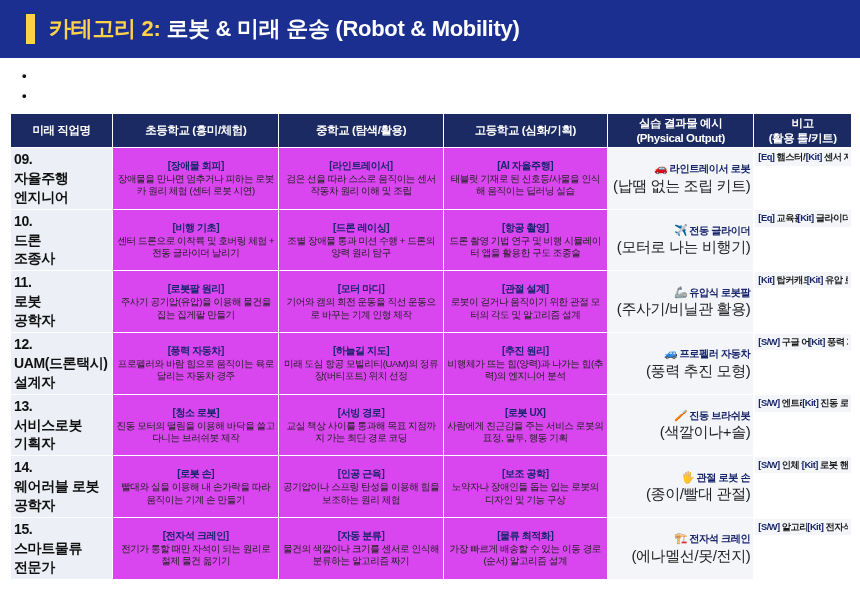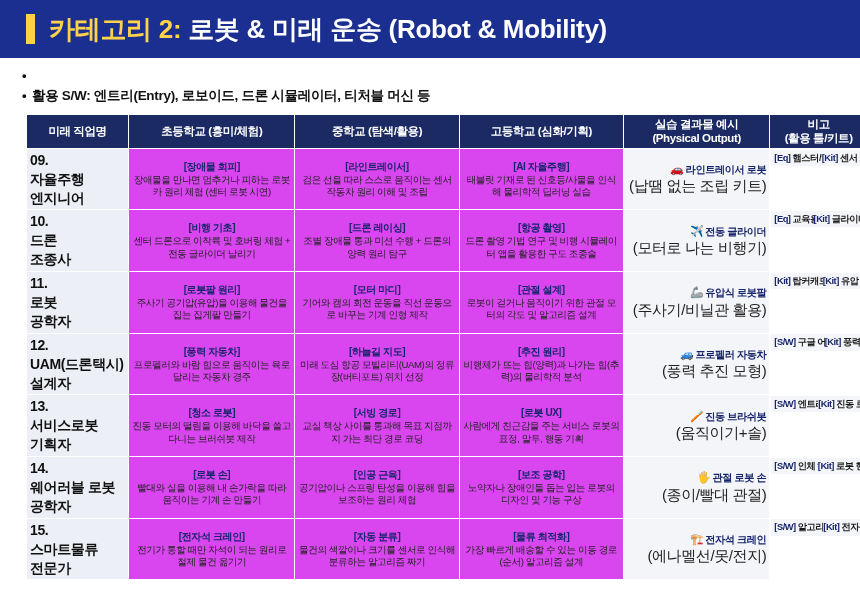--- a/index.html
+++ b/index.html
@@ -32,21 +32,21 @@
   }
   .banner-bar {
     width: 9px;
     height: 30px;
     background: #ffd24a;
     margin-right: 14px;
     flex: none;
   }
   .banner-title {
     color: #ffffff;
-    font-size: 26px;
+    font-size: 22px;
     font-weight: bold;
     letter-spacing: -0.3px;
     white-space: nowrap;
   }
   .banner-title .cat {
     color: #ffd24a;
   }
   
   .notes {
     padding: 8px 0 6px 22px;
@@ -62,21 +62,20 @@
   }
   .note-dot {
     width: 10px;
     flex: none;
     font-size: 13px;
     line-height: 1.5;
   }
   
   .tbl-wrap {
     padding: 2px 8px 0 10px;
-    margin-left: 16px;
   }
   table.matrix {
     border-collapse: collapse;
     width: 842px;
     table-layout: fixed;
   }
   table.matrix th, table.matrix td {
     border: 1px solid #ffffff;
     vertical-align: middle;
     padding: 2px 3px;
@@ -180,21 +179,20 @@
       <span class="cat">카테고리 2:</span><span> 로봇 &amp; 미래 운송 (Robot &amp; Mobility)</span>
     </div>
   </div>
 
   <div class="notes">
     <div class="note">
       <span class="note-dot">•</span>
     </div>
     <div class="note">
       <span class="note-dot">•</span>
-      <span>활용 S/W: 엔트리(Entry), 로보이드, 드론 시뮬레이터, 티처블 머신 등</span>
     </div>
   </div>
 
   <div class="tbl-wrap">
     <table class="matrix">
       <thead>
         <tr>
           <th class="col-job">
             <span>미래 직업명</span>
           </th>
@@ -228,21 +226,21 @@
           <td class="cell">
             <span class="sub-title">[장애물 회피]</span>
             <span class="sub-desc">장애물을 만나면 멈추거나 피하는 로봇카 원리 체험 (센터 로봇 시연)</span>
           </td>
           <td class="cell">
             <span class="sub-title">[라인트레이서]</span>
             <span class="sub-desc">검은 선을 따라 스스로 움직이는 센서 작동차 원리 이해 및 조립</span>
           </td>
           <td class="cell">
             <span class="sub-title">[AI 자율주행]</span>
-            <span class="sub-desc">태블릿 기재로 된 신호등/사물을 인식해 물리학적 딥러닝 실습</span>
+            <span class="sub-desc">태블릿 기재로 된 신호등/사물을 인식해 움직이는 딥러닝 실습</span>
           </td>
           <td class="out">
             <span class="out-main"><span class="emo">🚗</span><span>라인트레이서 로봇</span></span>
             <span class="out-sub">(납땜 없는 조립 키트)</span>
           </td>
           <td class="note">
             <span class="tagline"><span class="tag">[Eq]</span><span> 햄스터/알티노</span></span>
             <span class="tagline"><span class="tag">[Kit]</span><span> 센서 자동차</span></span>
           </td>
         </tr>
@@ -312,21 +310,21 @@
           <td class="cell">
             <span class="sub-title">[풍력 자동차]</span>
             <span class="sub-desc">프로펠러와 바람 힘으로 움직이는 육로 달리는 자동차 경주</span>
           </td>
           <td class="cell">
             <span class="sub-title">[하늘길 지도]</span>
             <span class="sub-desc">미래 도심 항공 모빌리티(UAM)의 정류장(버티포트) 위치 선정</span>
           </td>
           <td class="cell">
             <span class="sub-title">[추진 원리]</span>
-            <span class="sub-desc">비행체가 뜨는 힘(양력)과 나가는 힘(추력)의 물리학적 분석</span>
+            <span class="sub-desc">비행체가 뜨는 힘(양력)과 나가는 힘(추력)의 엔지니어 분석</span>
           </td>
           <td class="out">
             <span class="out-main"><span class="emo">🚙</span><span>프로펠러 자동차</span></span>
             <span class="out-sub">(풍력 추진 모형)</span>
           </td>
           <td class="note">
             <span class="tagline"><span class="tag">[S/W]</span><span> 구글 어스(지도)</span></span>
             <span class="tagline"><span class="tag">[Kit]</span><span> 풍력 자동차</span></span>
           </td>
         </tr>
@@ -344,21 +342,21 @@
           <td class="cell">
             <span class="sub-title">[서빙 경로]</span>
             <span class="sub-desc">교실 책상 사이를 통과해 목표 지점까지 가는 최단 경로 코딩</span>
           </td>
           <td class="cell">
             <span class="sub-title">[로봇 UX]</span>
             <span class="sub-desc">사람에게 친근감을 주는 서비스 로봇의 표정, 말투, 행동 기획</span>
           </td>
           <td class="out">
             <span class="out-main"><span class="emo">🪥</span><span>진동 브라쉬봇</span></span>
-            <span class="out-sub">(움직이기+솔)</span>
+            <span class="out-sub">(색깔이나+솔)</span>
           </td>
           <td class="note">
             <span class="tagline"><span class="tag">[S/W]</span><span> 엔트리(경로)</span></span>
             <span class="tagline"><span class="tag">[Kit]</span><span> 진동 로봇 키트</span></span>
           </td>
         </tr>
 
         <tr class="row">
           <td class="job">
             <span>14.</span><br>

